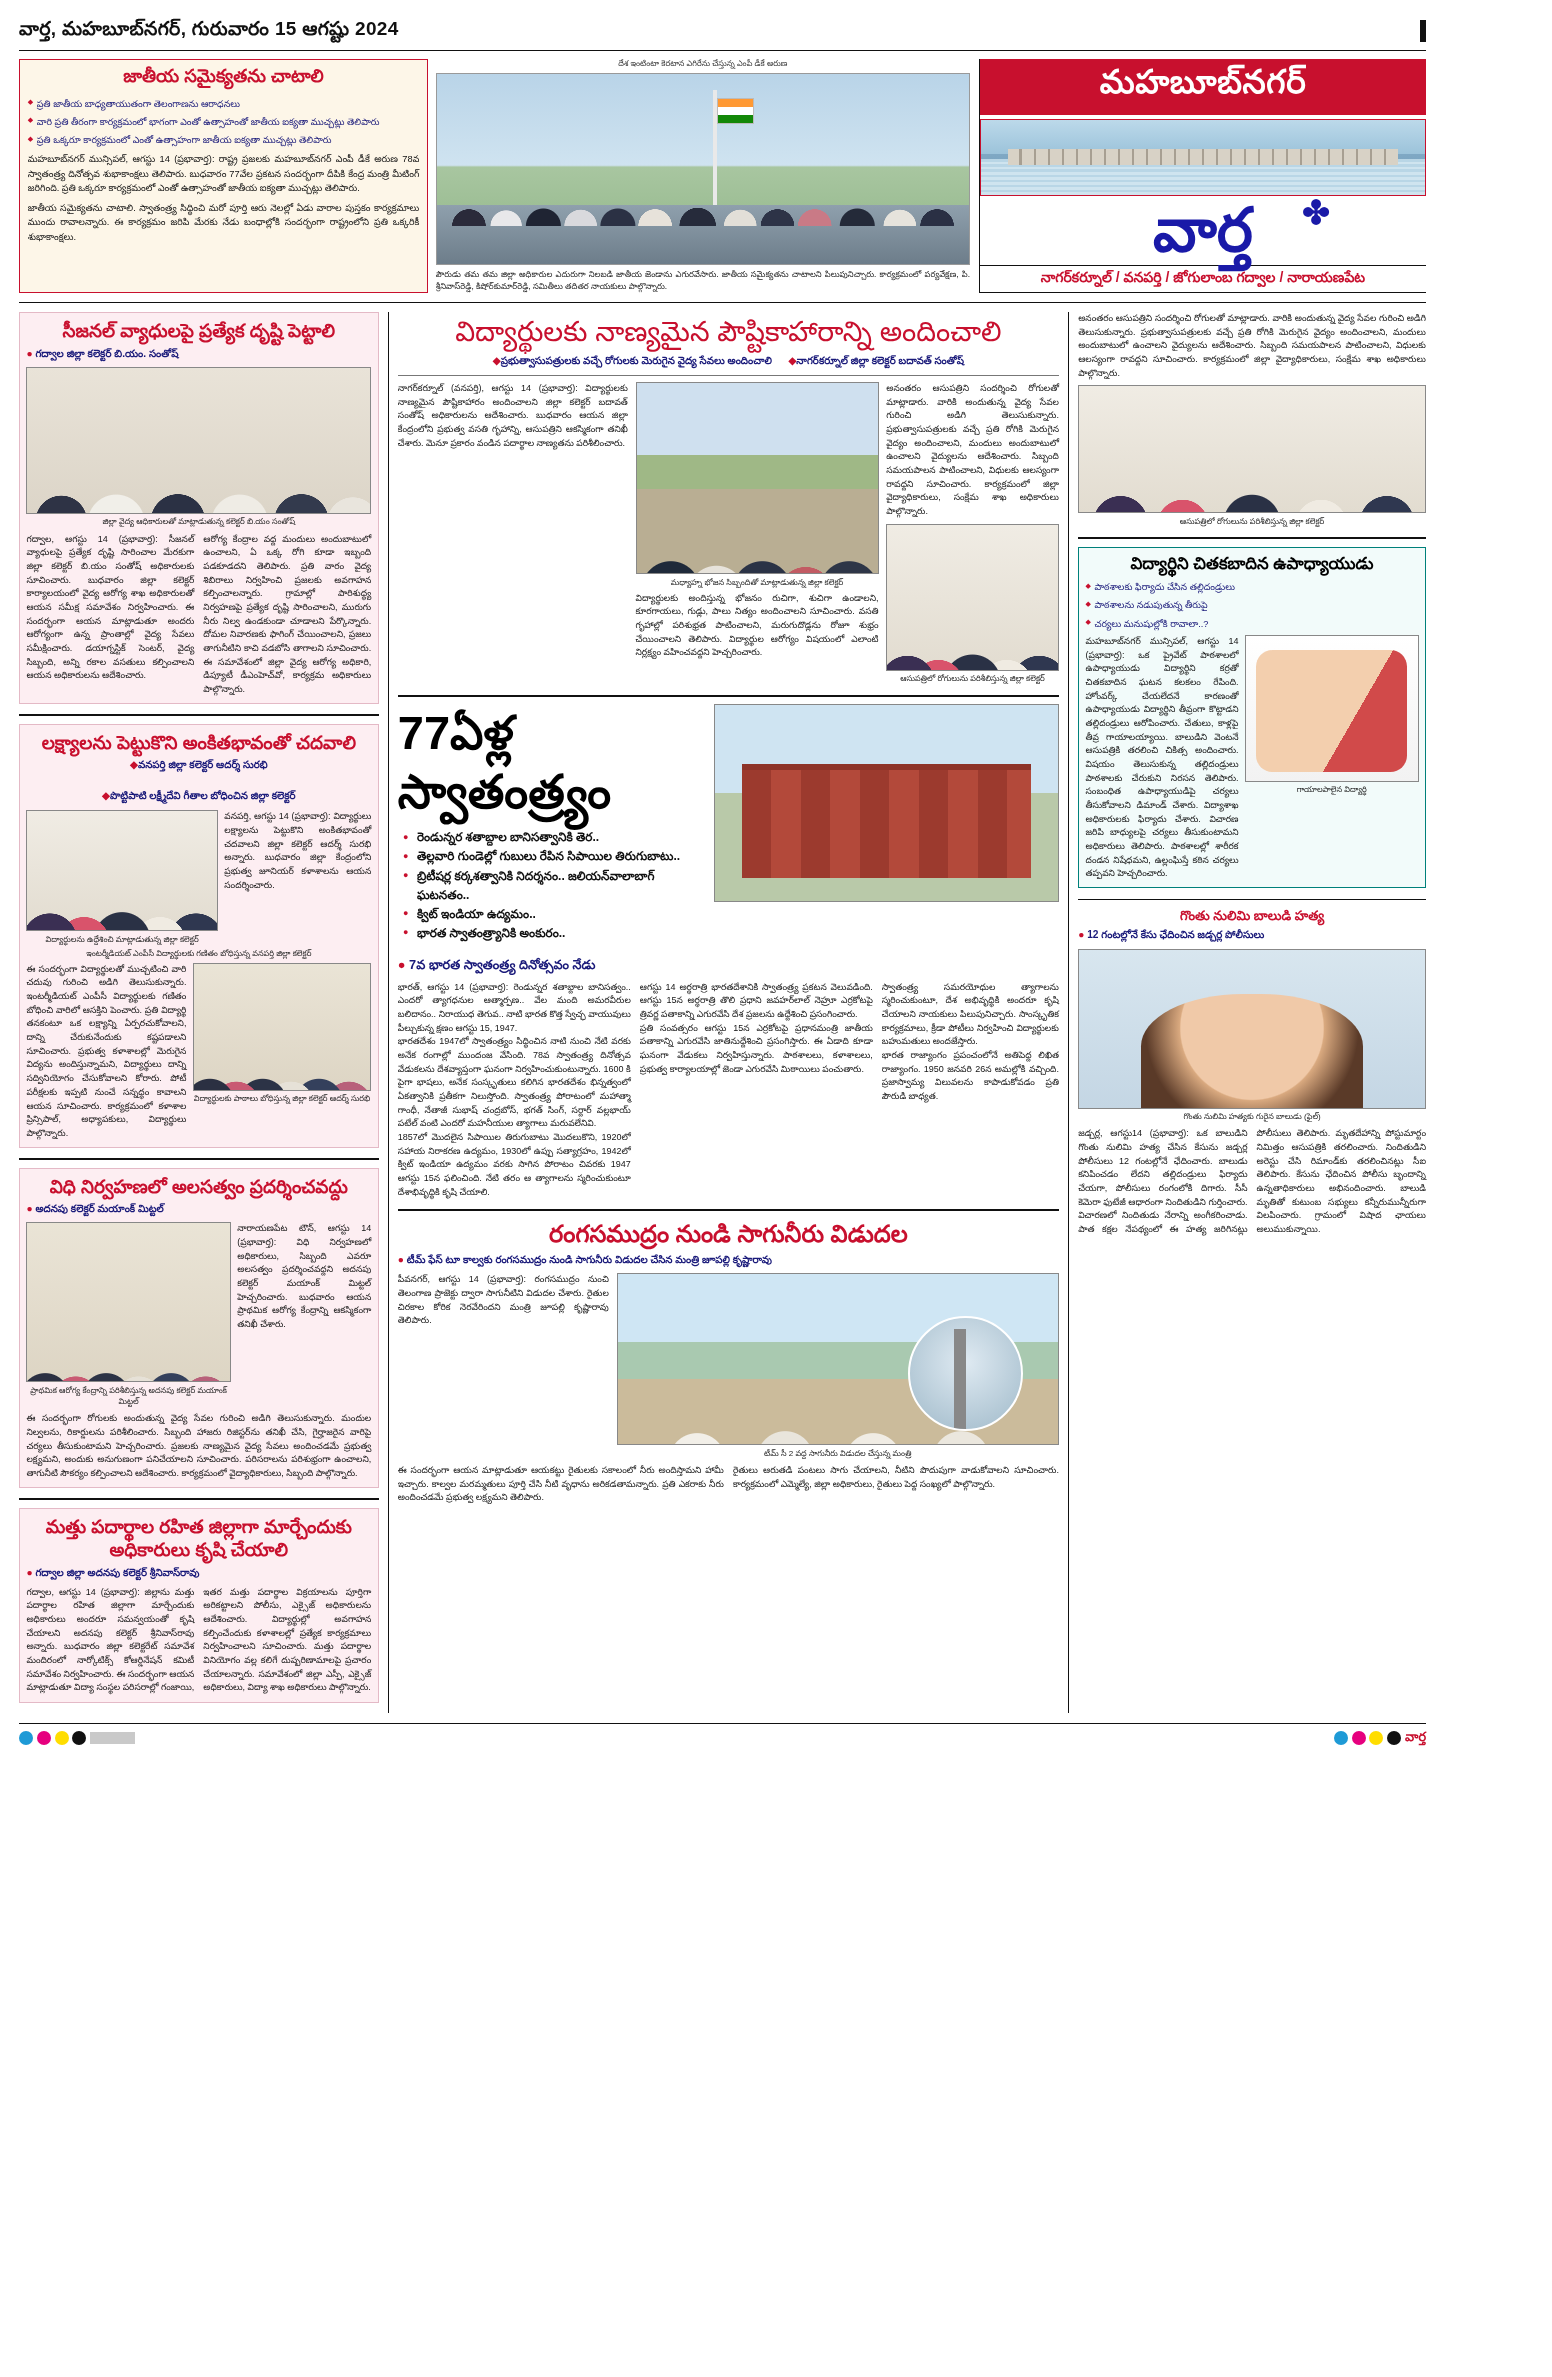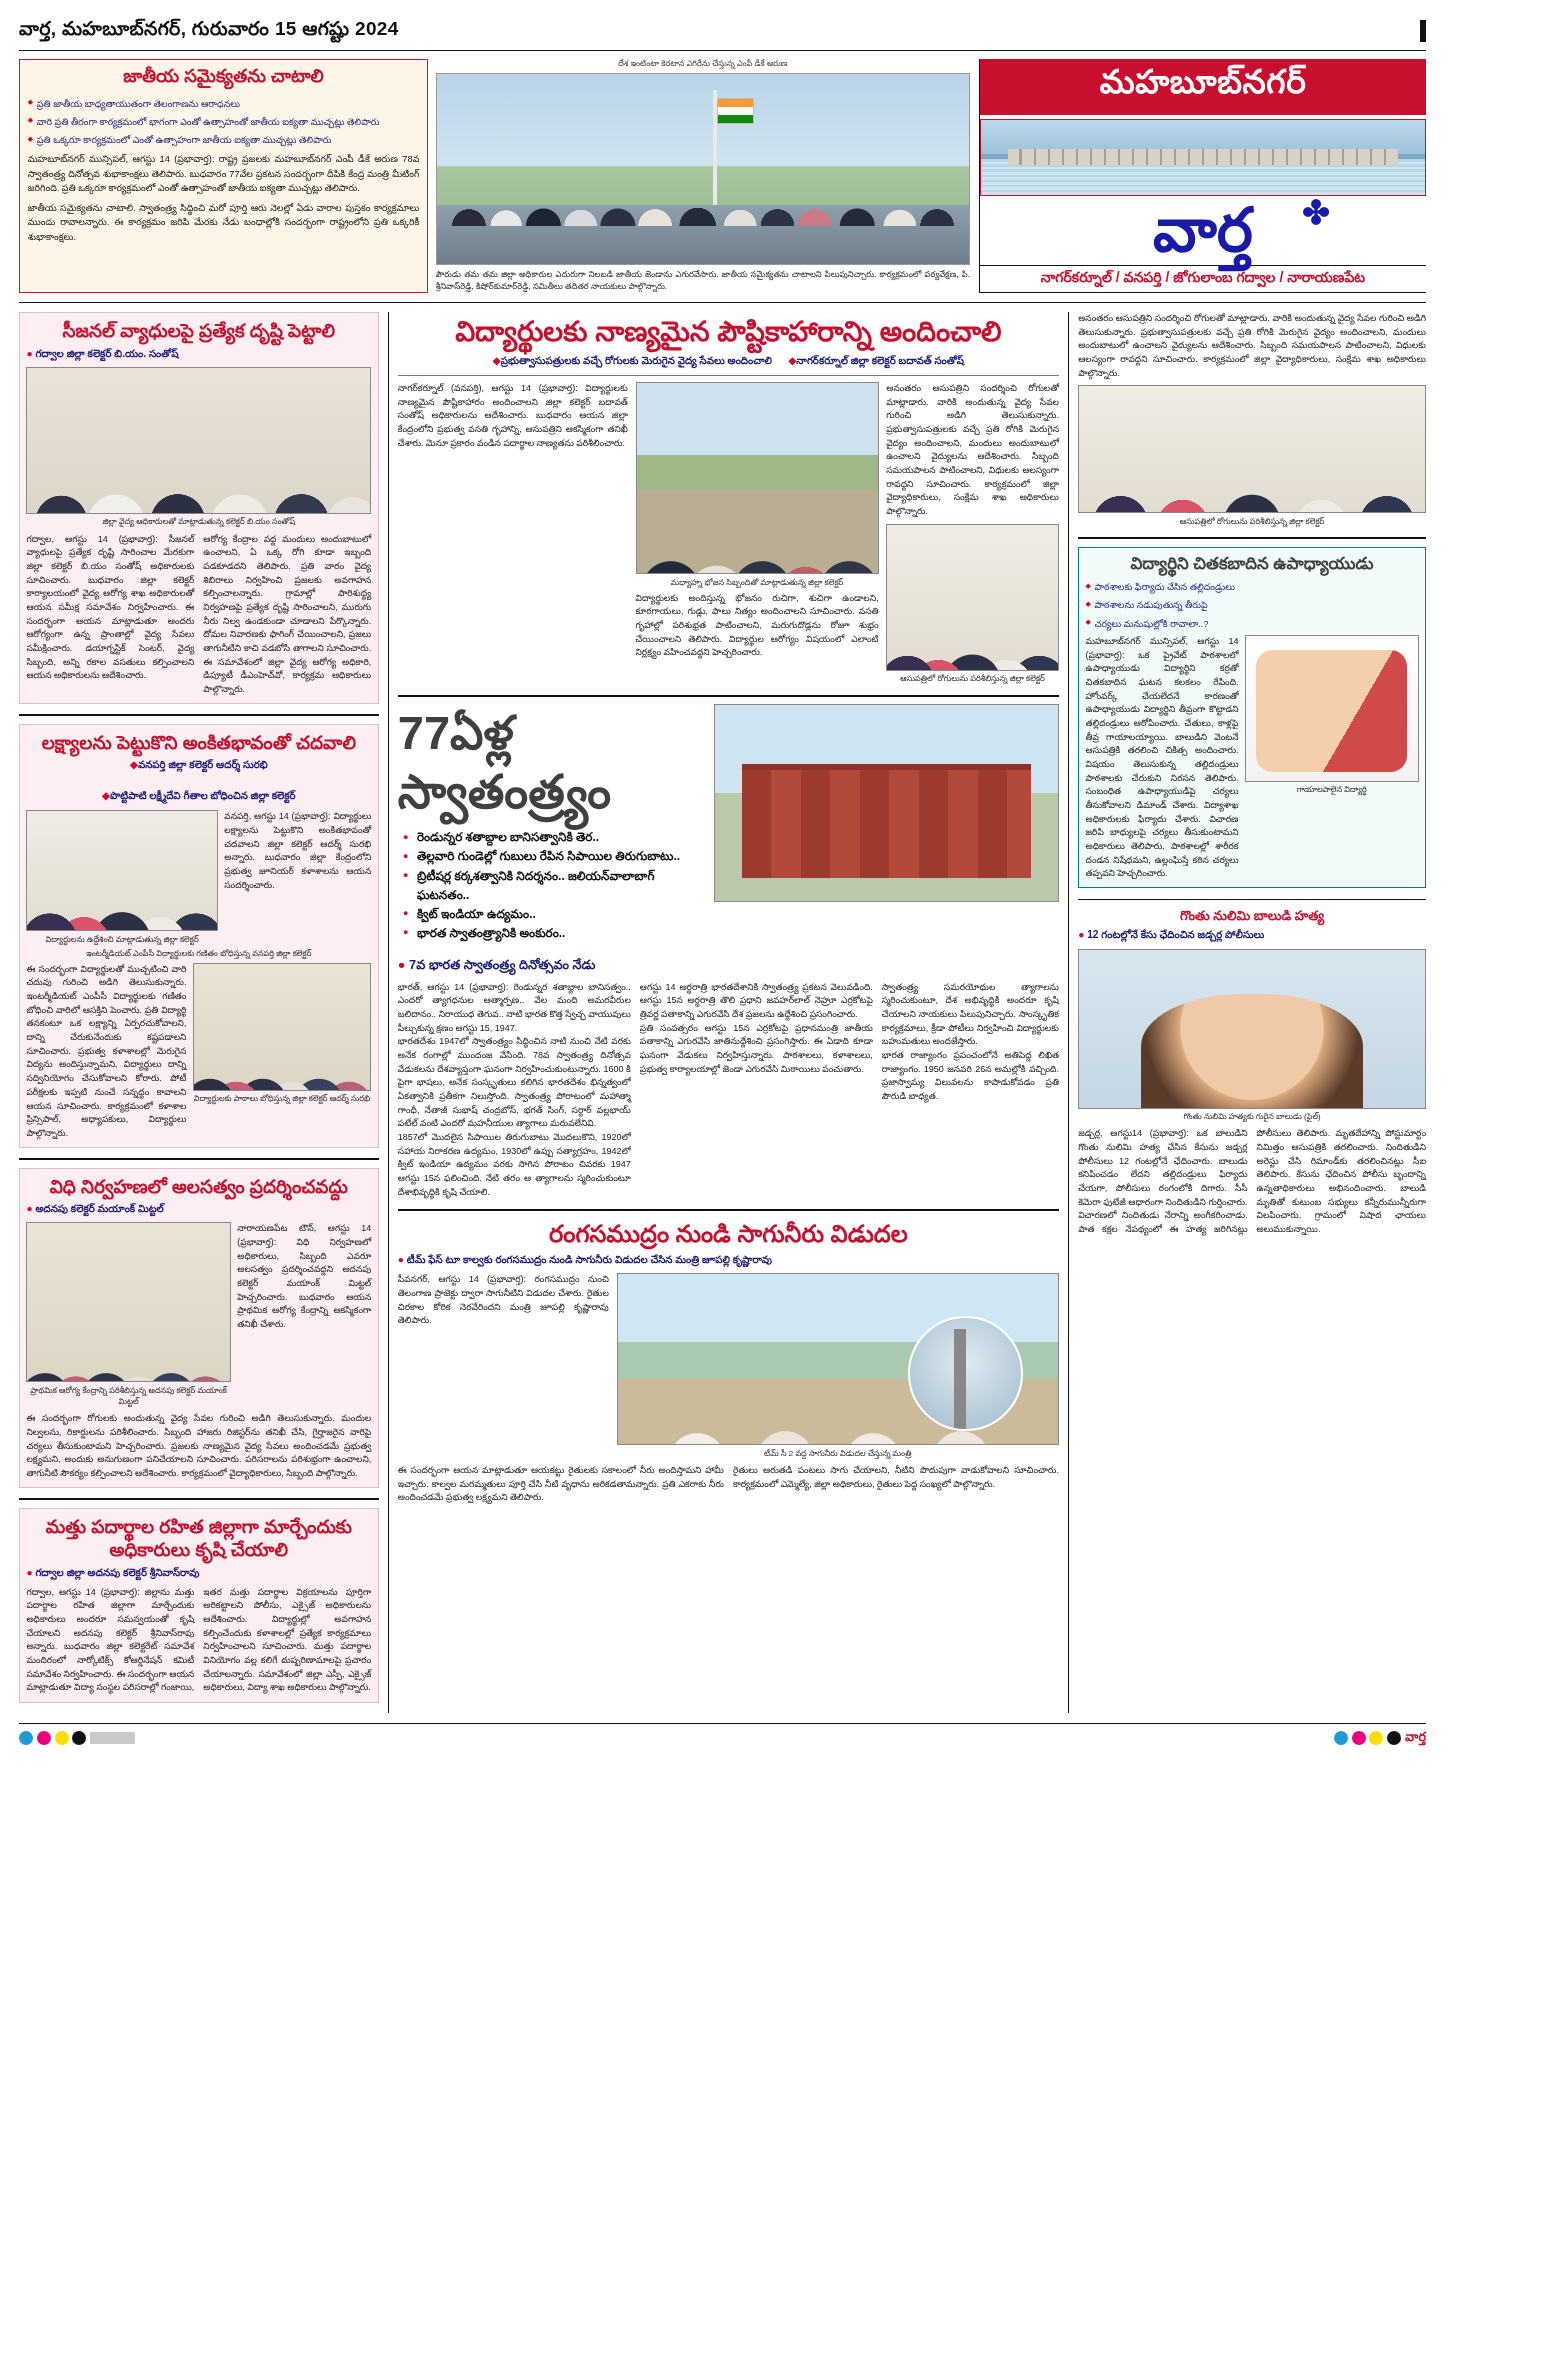--- a/index.html
+++ b/index.html
@@ -185,25 +185,25 @@
   .vrule { width: 1.3px; background: #111; }
 
   
   .art { margin-bottom: 10.2px; }
   .art-pink { background: #fdeef2; border: 0.6px solid #e4b9c6; padding: 6.4px; }
   .head-red {
     color: #c8102e; font-weight: bold; font-size: 18.5px; text-align:center;
     line-height: 1.25; margin-bottom: 5.1px;
   }
   .head-red-lg {
-    color: #c8102e; font-weight: bold; font-size: 28px; text-align:center;
+    color: #c8102e; font-weight: normal; font-size: 28px; text-align:center;
     line-height: 1.2; margin: 2.6px 0 6.4px;
   }
   .head-teal {
-    color: #404040; font-weight: bold; font-size: 22px; text-align:center;
+    color: #000000; font-weight: bold; font-size: 22px; text-align:center;
     line-height:1.25; margin-bottom: 5.1px;
   }
   .subhead {
     font-size: 10.2px; font-weight: bold; color: #1a1a7a; text-align:left;
     margin-bottom: 5.1px;
   }
   .subhead:before { content:"\25CF  "; color:#c8102e; }
   .diamond-row {
     display:flex; gap: 16.6px; justify-content:center; font-size: 10.2px;
     font-weight:bold; color:#1a1a7a; margin-bottom: 6.4px; flex-wrap: wrap;

